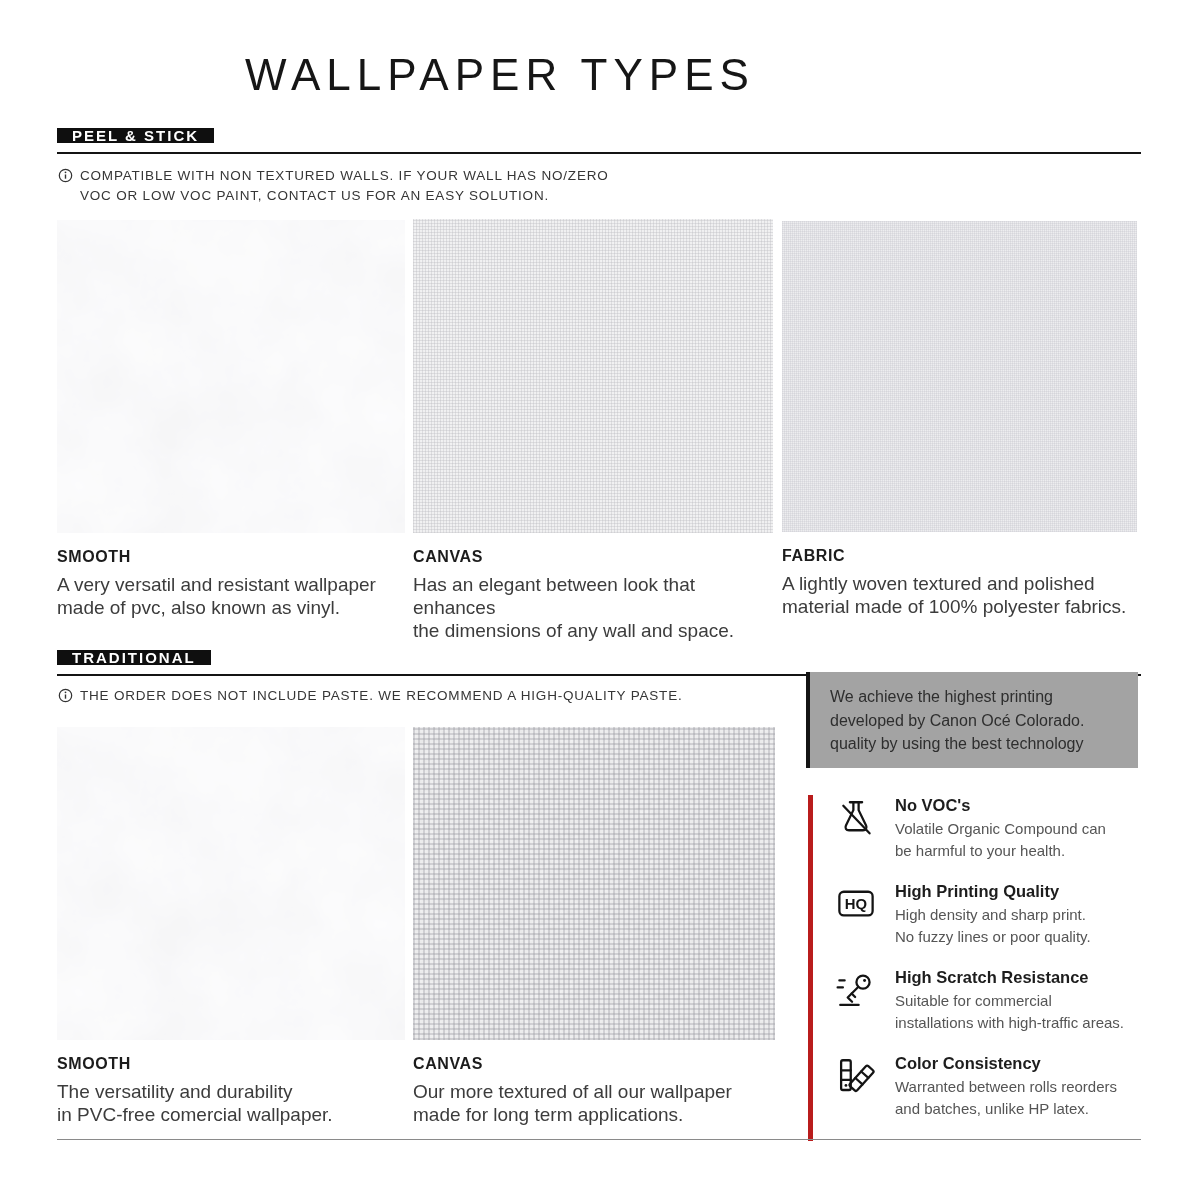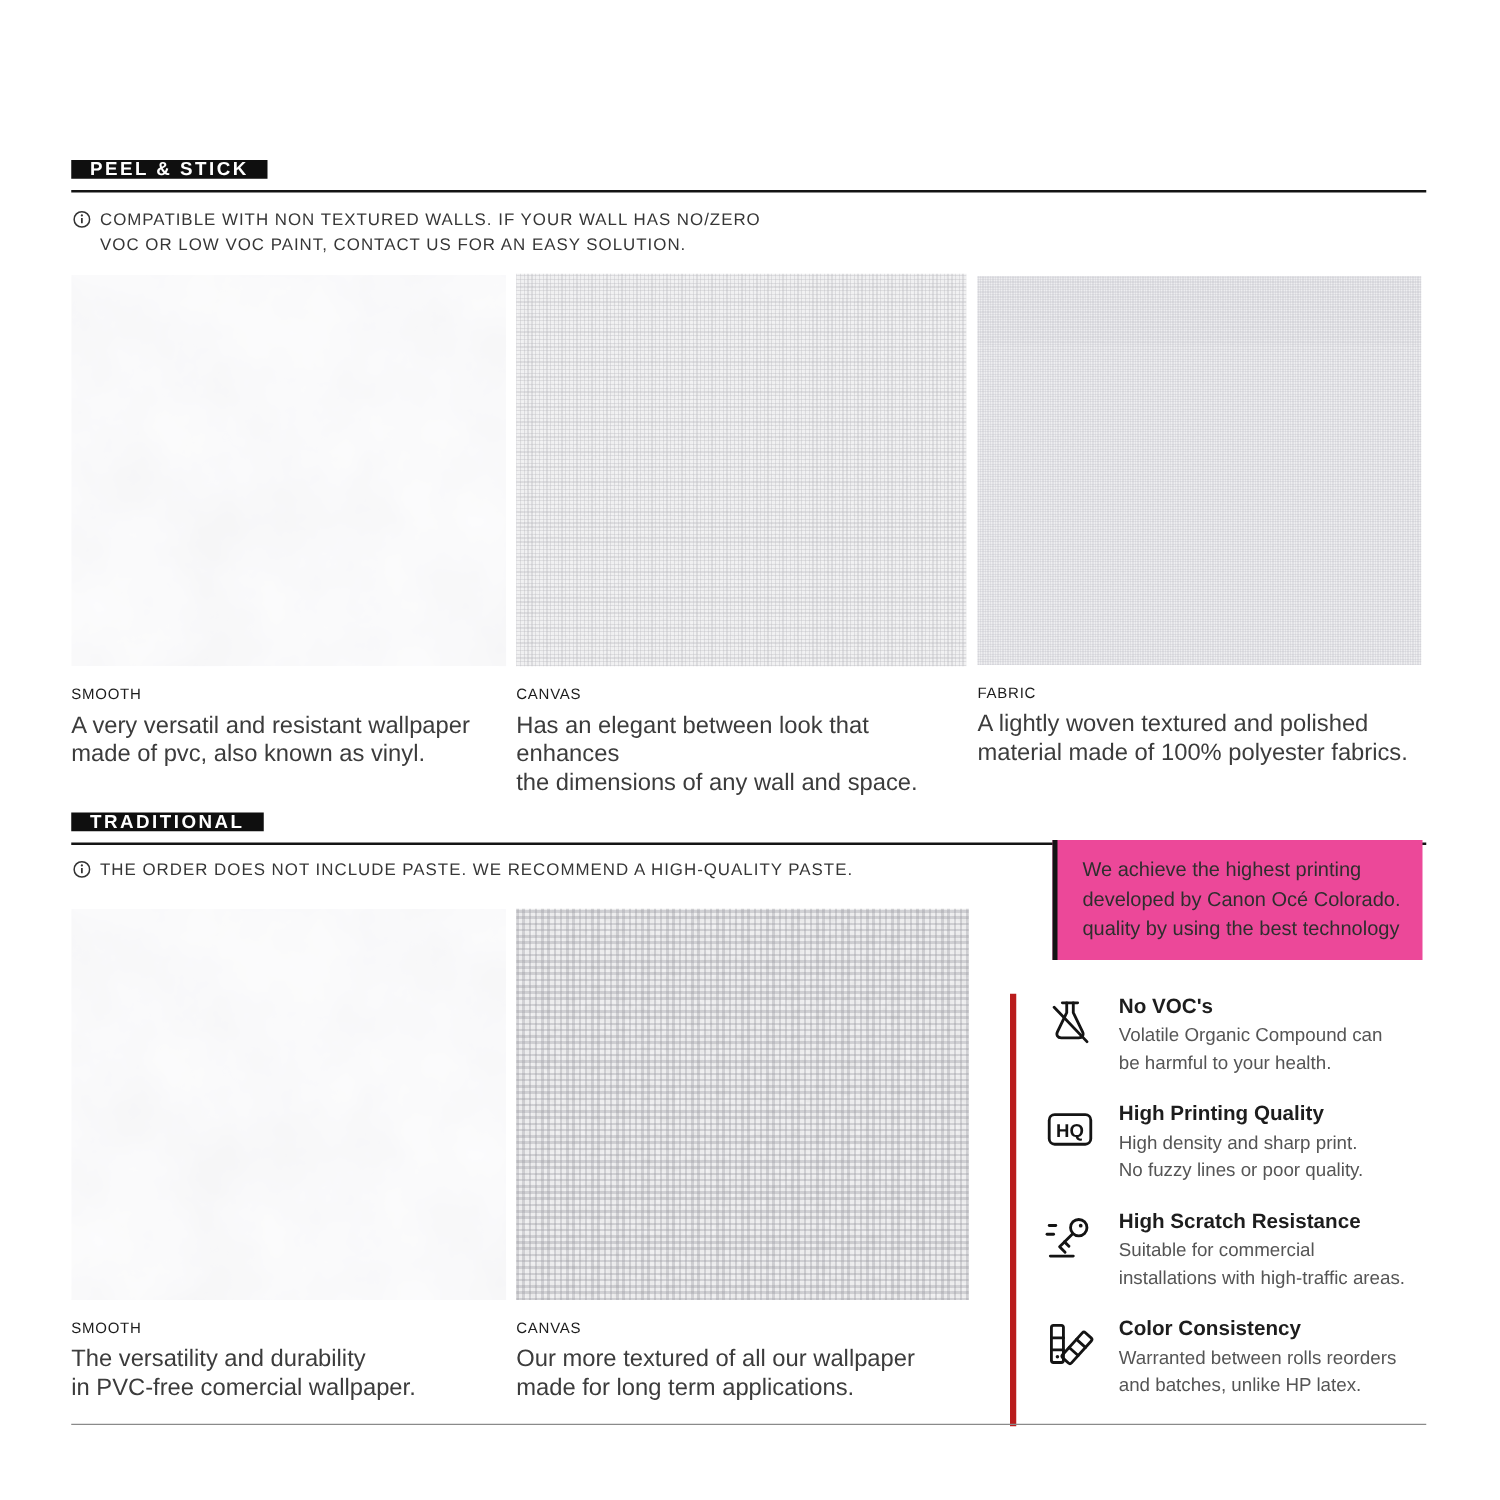--- a/index.html
+++ b/index.html
@@ -39,32 +39,32 @@
     background:
       repeating-linear-gradient(0deg, rgba(186,186,196,0.24) 0 1px, rgba(255,255,255,0) 1px 2px),
       repeating-linear-gradient(90deg, rgba(186,186,196,0.24) 0 1px, rgba(255,255,255,0) 1px 2px),
       #f1f1f3;}
   .tex-canvas-coarse{
     background:
       repeating-linear-gradient(0deg, rgba(158,158,166,0.35) 0 2px, rgba(255,255,255,0) 2px 5px),
       repeating-linear-gradient(90deg, rgba(158,158,166,0.35) 0 2px, rgba(255,255,255,0) 2px 5px),
       #f5f5f6;}
 
-  .card h3{margin:15px 0 7px 0;font-size:12px;font-weight:400;letter-spacing:0.6px;color:#1c1c1c;}
+  .card h3{margin:15px 0 7px 0;font-size:16px;font-weight:700;letter-spacing:0.6px;color:#1c1c1c;}
   .card .desc{font-size:19px;line-height:23px;color:#3c3c3c;}
 
   .card-s1{left:57px;top:220px;width:348px;}  .card-s1 .tex{height:313px;}
   .card-s2{left:413px;top:219px;width:360px;} .card-s2 .tex{height:314px;}
   .card-s3{left:782px;top:221px;width:355px;} .card-s3 .tex{height:311px;}
   .card-t1{left:57px;top:727px;width:348px;}  .card-t1 .tex{height:313px;}
   .card-t2{left:413px;top:727px;width:362px;} .card-t2 .tex{height:313px;}
 
   
-  .quality-box{position:absolute;left:806px;top:672px;width:296px;height:96px;background:#ec4899;
-    border-left:4px solid #141414;box-sizing:border-box;padding:13px 10px 0 20px;margin-left:36px;}
+  .quality-box{position:absolute;left:806px;top:672px;width:332px;height:96px;background:#a3a3a3;
+    border-left:4px solid #141414;box-sizing:border-box;padding:13px 10px 0 20px;}
   .quality-box .line{font-size:16px;line-height:23.5px;color:#2e2e2e;}
 
   .features{position:absolute;left:808px;top:795px;width:332px;height:346px;
     border-left:5px solid #b91c1c;box-sizing:border-box;}
   .feature{position:absolute;left:22px;display:flex;gap:18px;align-items:flex-start;width:300px;}
   .feature .fi{flex:0 0 auto;margin-top:2px;}
   .feature .ft{font-size:16.5px;font-weight:700;color:#1d1d1d;line-height:20px;margin-bottom:3px;}
   .feature .fd{font-size:15px;line-height:21.5px;color:#555555;}
   .feature-0{top:0;}
   .feature-1{top:86px;}
@@ -108,20 +108,21 @@
         <feFuncG type="linear" slope="0.30" intercept="0.72"></feFuncG>
         <feFuncB type="linear" slope="0.30" intercept="0.72"></feFuncB>
         <feFuncA type="linear" slope="0" intercept="1"></feFuncA>
       </feComponentTransfer>
     </filter>
   </defs>
 </svg>
 
 <div class="page">
 
+  <div class="main-title">WALLPAPER TYPES</div>
 
   <div class="section-bar bar-peel">
     <div class="section-label">PEEL &amp; STICK</div>
   </div>
 
   <div class="note note-peel">
     <svg width="15" height="15" viewBox="0 0 16 16">
       <circle cx="8" cy="8" r="6.6" fill="none" stroke="#333" stroke-width="1.3"></circle>
       <circle cx="8" cy="4.6" r="0.95" fill="#333"></circle>
       <line x1="8" y1="6.9" x2="8" y2="11.4" stroke="#333" stroke-width="1.5"></line>

